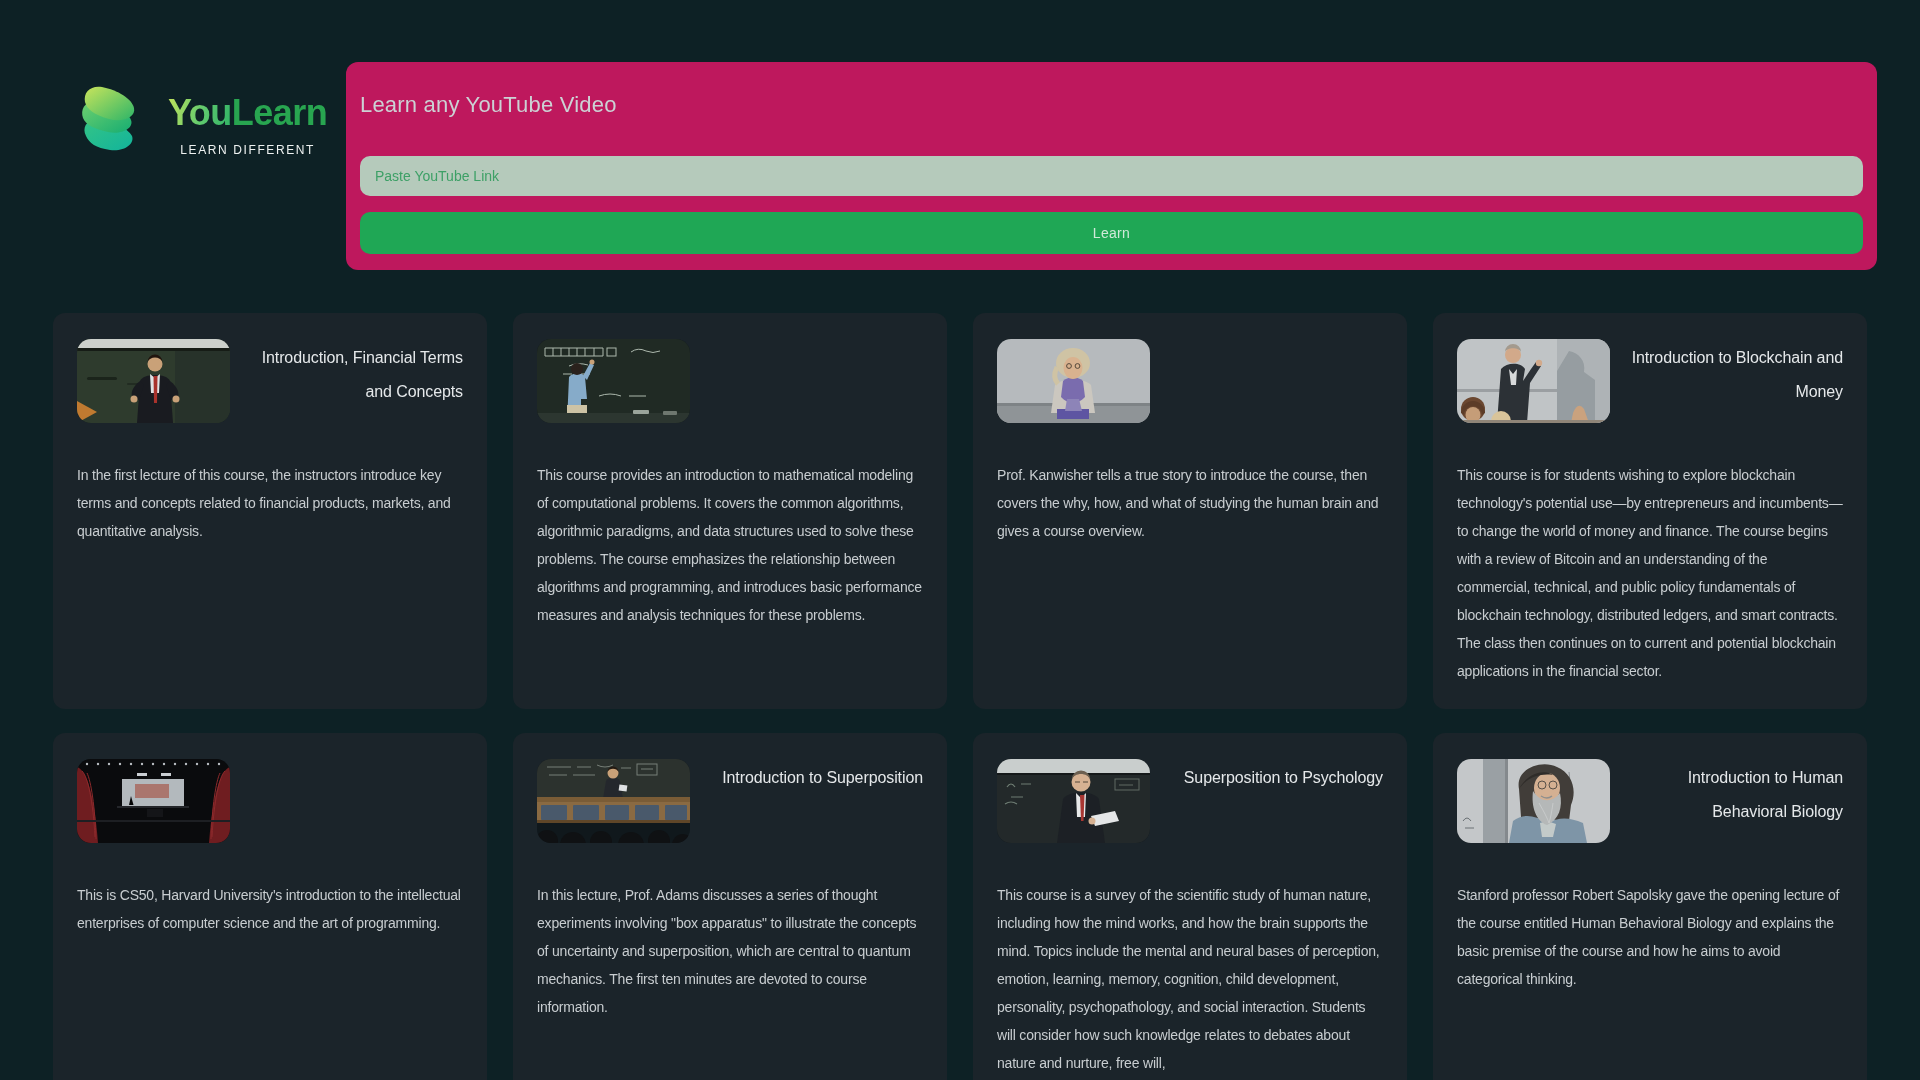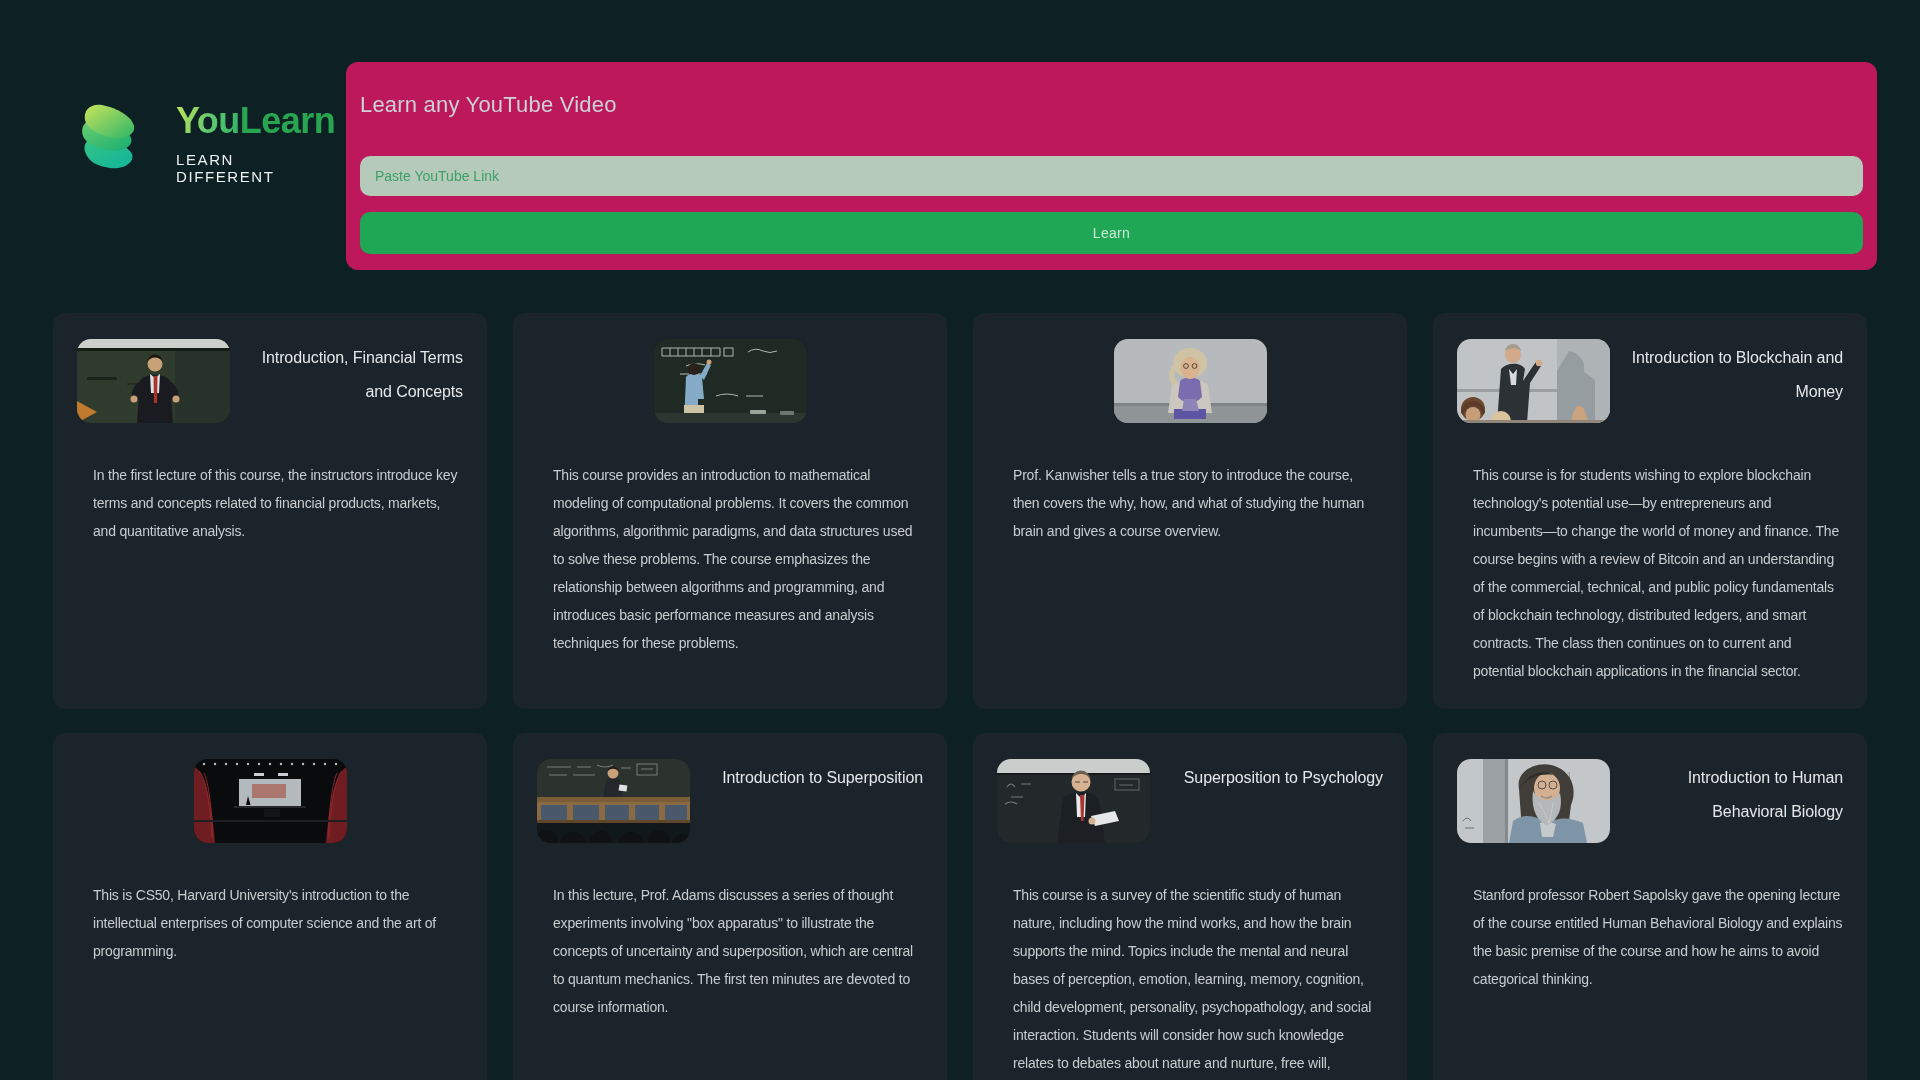--- a/index.html
+++ b/index.html
@@ -4,29 +4,29 @@
 <style>
   html,body{margin:0;padding:0;}
   body{
     width:1920px;height:1080px;overflow:hidden;
     background:#0d2125;
     font-family:"Liberation Sans", sans-serif;
     -webkit-font-smoothing:antialiased;
   }
   
   .top-row{display:flex;align-items:flex-start;padding:62px 43px 0 78px;gap:32px;}
-  .logo{width:236px;display:flex;align-items:center;gap:24px;margin-top:40px;flex:none;}
+  .logo{width:236px;display:flex;align-items:center;gap:16px;margin-top:22px;flex:none;}
   .logo-right{display:flex;flex-direction:column;align-items:center;}
   .logo-name{font-size:36px;font-weight:bold;letter-spacing:-0.5px;line-height:1;}
   .logo-name .you{
     background:linear-gradient(105deg,#c4e35c 0%,#5ec96e 55%,#2db065 100%);
     -webkit-background-clip:text;background-clip:text;color:transparent;
   }
   .logo-name .learn{color:#28a550;}
-  .tagline{margin-top:12px;color:#eef2f1;font-size:15px;letter-spacing:1.6px;}
+  .tagline{margin-top:12px;color:#eef2f1;font-size:12px;letter-spacing:1.6px;}
   
   .hero{
     flex:1;background:#be185d;border-radius:12px;
     padding:30px 14px 16px 14px;box-sizing:border-box;
   }
   .hero-title{margin:0;font-size:22px;font-weight:400;color:#ccd1d4;letter-spacing:0.2px;}
   .hero-input{
     display:block;box-sizing:border-box;width:100%;height:40px;margin-top:38px;
     background:#b5cabb;border:none;border-radius:10px;outline:none;
     padding:0 15px;font-size:14px;color:#2f9c5f;font-family:"Liberation Sans",sans-serif;
@@ -39,33 +39,33 @@
   }
   
   .grid{
     display:grid;grid-template-columns:repeat(4,1fr);
     gap:24px 26px;padding:43px 53px 0 53px;
   }
   .card{
     background:#1b242a;border-radius:12px;
     padding:26px 24px 24px 24px;box-sizing:border-box;cursor:pointer;
   }
-  .card-head{display:flex;gap:18px;align-items:flex-start;justify-content:center;}
+  .card-head{display:flex;gap:18px;align-items:flex-start;}
   .thumb{
     width:153px;height:84px;border-radius:14px;overflow:hidden;flex:none;
     background:#10181c;
   }
   .thumb svg{display:block;width:100%;height:100%;}
   .card-title{
     flex:1;margin:2px 0 0 0;text-align:right;
     font-size:16px;font-weight:400;line-height:34px;letter-spacing:-0.1px;
     color:#e5e8ea;
   }
   .card-desc{
-    margin:38px 0 0 16px;
+    margin:38px 0 0 0;
     font-size:14px;font-weight:400;line-height:28px;letter-spacing:-0.2px;
     color:#c8cdd0;
   }
 </style>
 </head>
 <body>
 
 <div class="top-row">
   <div class="logo">
     <span>

